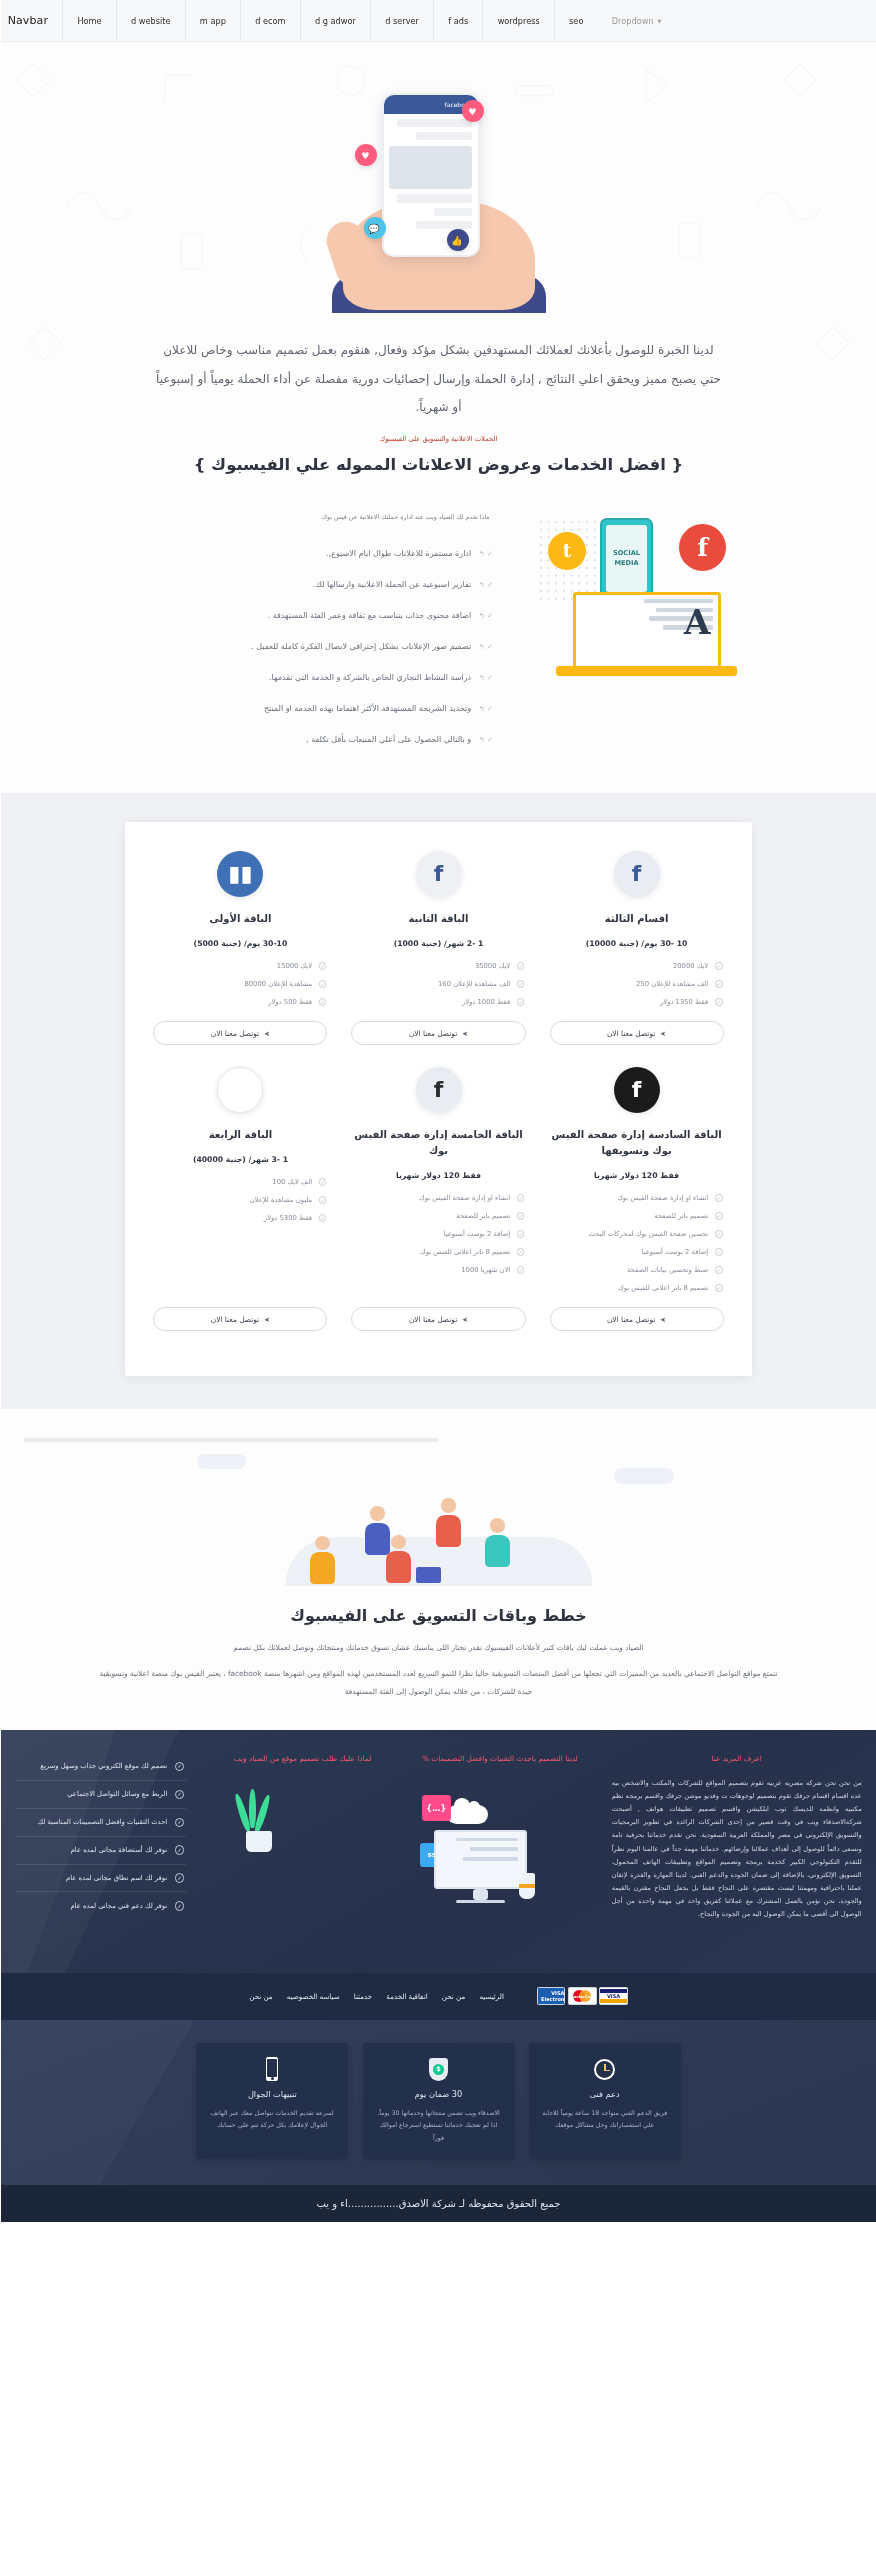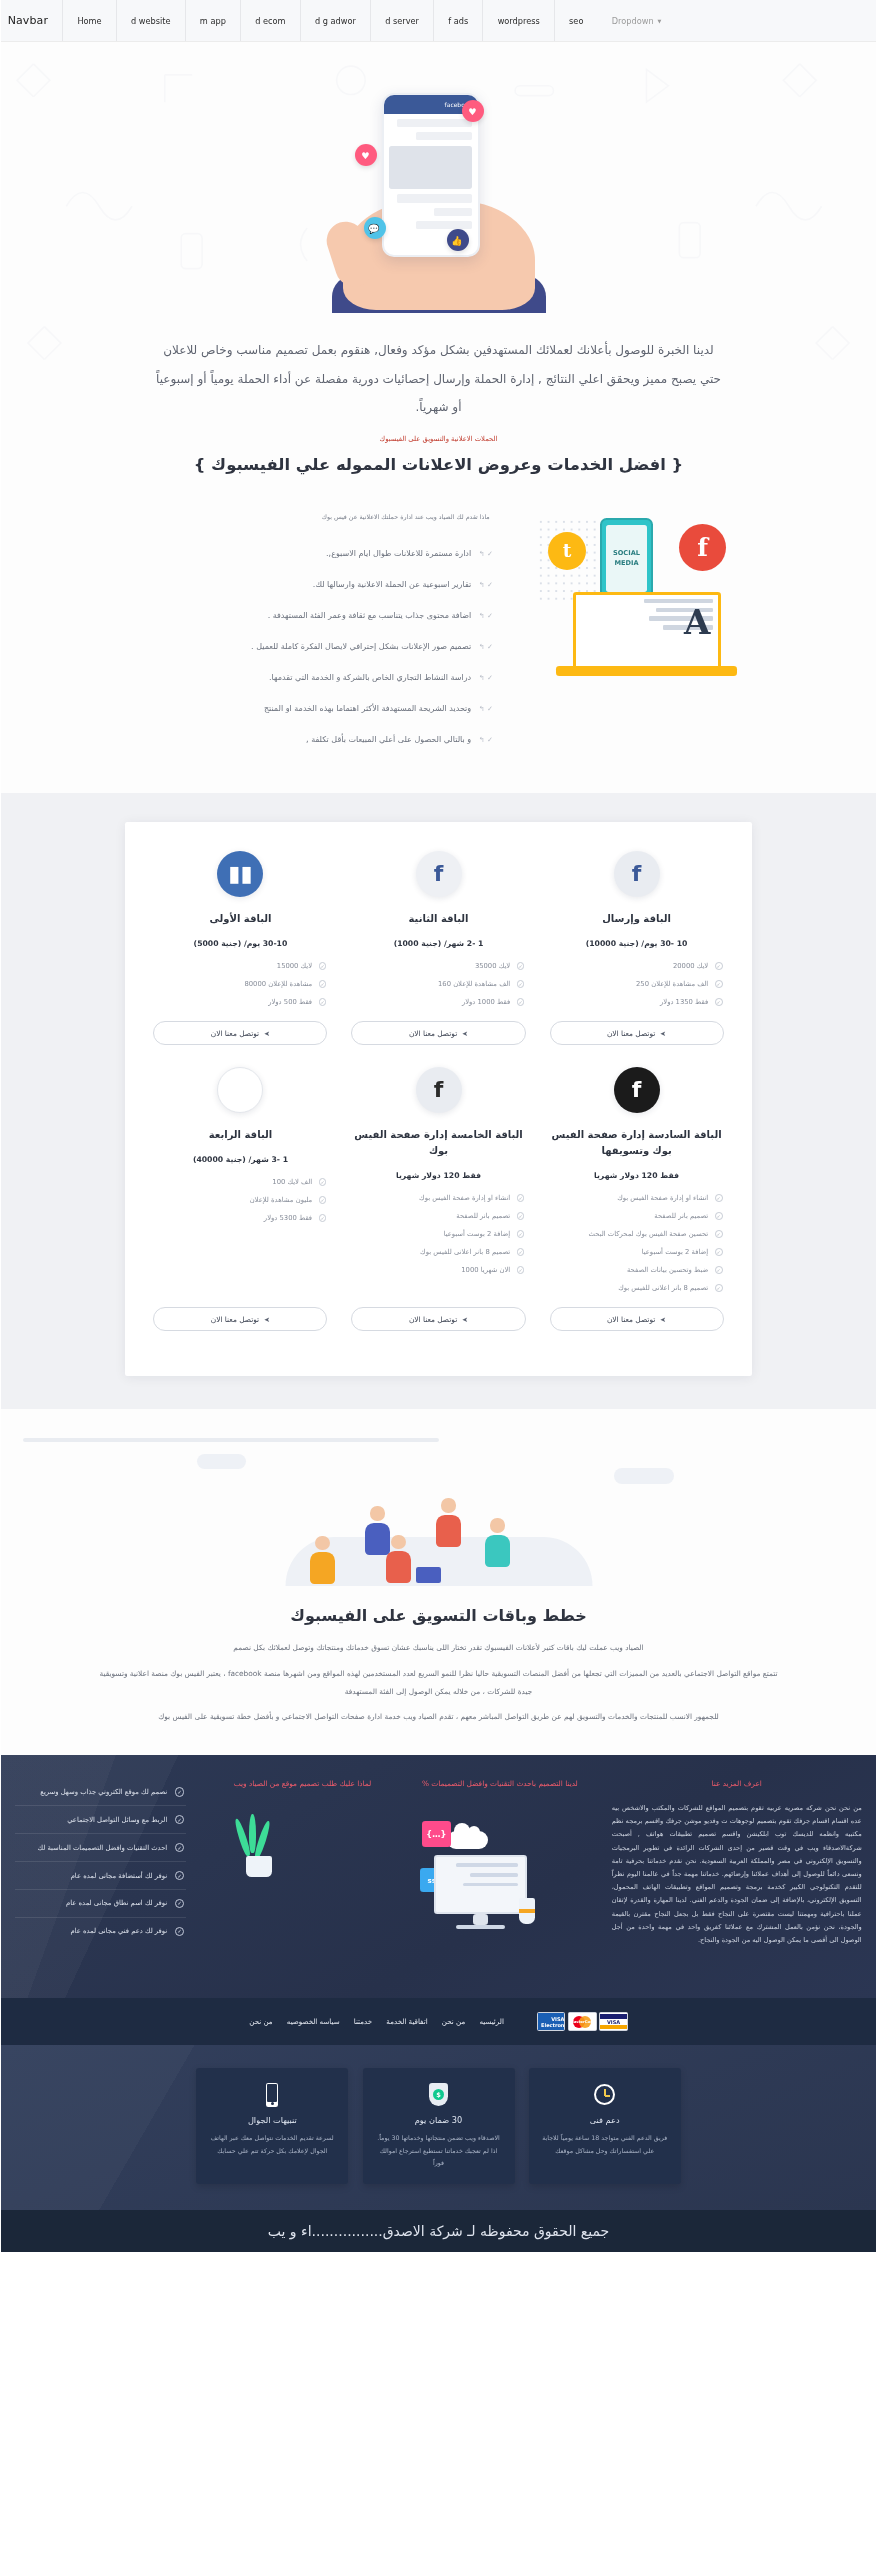--- a/index.html
+++ b/index.html
@@ -310,21 +310,21 @@
   .ic-bulb:after{content:"";position:absolute;left:5.5px;bottom:-5px;width:7.7px;height:6.6px;background:#6b7280;border-radius:1.1px;}
   .ic-shield{ width:18.6px;height:23px;background:#e8edf3;border-radius:3.3px 3.3px 10px 10px;display:flex;align-items:center;justify-content:center;}
   .ic-shield i{ width:11px;height:11px;border-radius:50%;background:#10c98f;color:#fff;font-style:normal;font-size:6.6px;font-weight:700;display:flex;align-items:center;justify-content:center;}
   .ic-clock{ width:21px;height:21px;border-radius:50%;border:2.2px solid #fff;position:relative;}
   .ic-clock:before{content:"";position:absolute;left:8.2px;top:3.3px;width:1.6px;height:7.1px;background:#f2c94c;}
   .ic-clock:after{content:"";position:absolute;left:8.8px;top:9.3px;width:5.5px;height:1.6px;background:#f2c94c;}
 
   
   .copyright{
     background:#1b2739; color:#dfe4ee; text-align:center;
-    padding: 13px 0; font-size:14px; letter-spacing:0.5px;
+    padding: 13px 0; font-size:10px; letter-spacing:0.5px;
   }
 </style>
 </head>
 <body>
 
 <div class="navbar">
   <div class="nav-brand">Navbar</div>
   <div class="nav-item">Home</div>
   <div class="nav-item">d website</div>
   <div class="nav-item">m app</div>
@@ -439,21 +439,21 @@
 </section>
 
 <section class="pricing-section">
   <div class="pricing-card-outer">
     <div class="price-grid">
 
       <div class="price-col">
         <div class="price-badge b3">
           <span class="badge-glyph g-blue">f</span>
         </div>
-        <div class="pkg-title">الباقة وإرسال</div>
+        <div class="pkg-title">اقسام الثالثة</div>
         <div class="pkg-price">10 -30 يوم/ (جنية 10000)</div>
         <ul class="pkg-feats">
           <li>
               <span class="chk">✓</span>
               <span class="ftxt">لايك 20000</span>
             </li>
           <li>
               <span class="chk">✓</span>
               <span class="ftxt">الف مشاهدة للإعلان 250</span>
             </li>
@@ -649,21 +649,20 @@
       <div class="p-head" style="background:#f3c7a6;"></div>
       <div class="p-body" style="background:#e8604c;"></div>
     </div>
     <div class="pp" style="left:416px;bottom:18.6px;width:25px;height:16.4px;background:#4a5fbf;border-radius:2.2px;"></div>
   </div>
 
   <h2 class="plans-title">خطط وباقات التسويق على الفيسبوك</h2>
   <div class="plans-copy">
     <p>الصياد ويب عملت ليك باقات كتير لأعلانات الفيسبوك تقدر تختار اللى يناسبك عشان تسوق خدماتك ومنتجاتك وتوصل لعملائك بكل نصمم</p>
     <p>تتمتع مواقع التواصل الاجتماعي بالعديد من المميزات التي تجعلها من أفضل المنصات التسويقية حاليا نظرا للنمو السريع لعدد المستخدمين لهذه المواقع ومن اشهرها منصة facebook ، يعتبر الفيس بوك منصة اعلانية وتسويقية جيدة للشركات ، من خلاله يمكن الوصول إلى الفئة المستهدفة</p>
-    <p>للجمهور الانسب للمنتجات والخدمات والتسويق لهم عن طريق التواصل المباشر معهم ، تقدم الصياد ويب خدمة ادارة صفحات التواصل الاجتماعي و بأفضل خطة تسويقية على الفيس بوك</p>
   </div>
 </section>
 
 <section class="dark-panel">
   <div class="dark-cols">
 
     <div class="dc dc-1">
       <div class="dc-head">اعرف المزيد عنا</div>
       <div class="dc-body">من نحن نحن شركه مصريه عربيه تقوم بتصميم المواقع للشركات والمكتب والاشخص بيه عده اقسام اقسام جرفك تقوم بتصميم لوجوهات ت وفديو موشن جرفك واقسم برمجه نظم مكتبيه وانظمه للديسك توب ابلكيشن واقسم تصميم تطبيقات هواتف , أصبحت شركةالاصدقاء ويب في وقت قصير من إحدى الشركات الرائدة في تطوير البرمجيات والتسويق الإلكتروني في مصر والمملكة العربية السعودية. نحن نقدم خدماتنا بحرفية تامة ونسعى دائماً للوصول إلى أهداف عملائنا وإرضائهم. خدماتنا مهمة جداً في عالمنا اليوم نظراً للتقدم التكنولوجي الكبير كخدمة برمجة وتصميم المواقع وتطبيقات الهاتف المحمول، التسويق الإلكتروني، بالإضافة إلى ضمان الجودة والدعم الفني. لدينا المهارة والقدرة لإتقان عملنا باحترافية ومهمتنا ليست مقتصرة على النجاح فقط بل بجعل النجاح مقترن بالقيمة والجودة، نحن نؤمن بالعمل المشترك مع عملائنا كفريق واحد في مهمة واحدة من أجل الوصول الى أقصى ما يمكن الوصول اليه من الجودة والنجاح.</div>
     </div>

